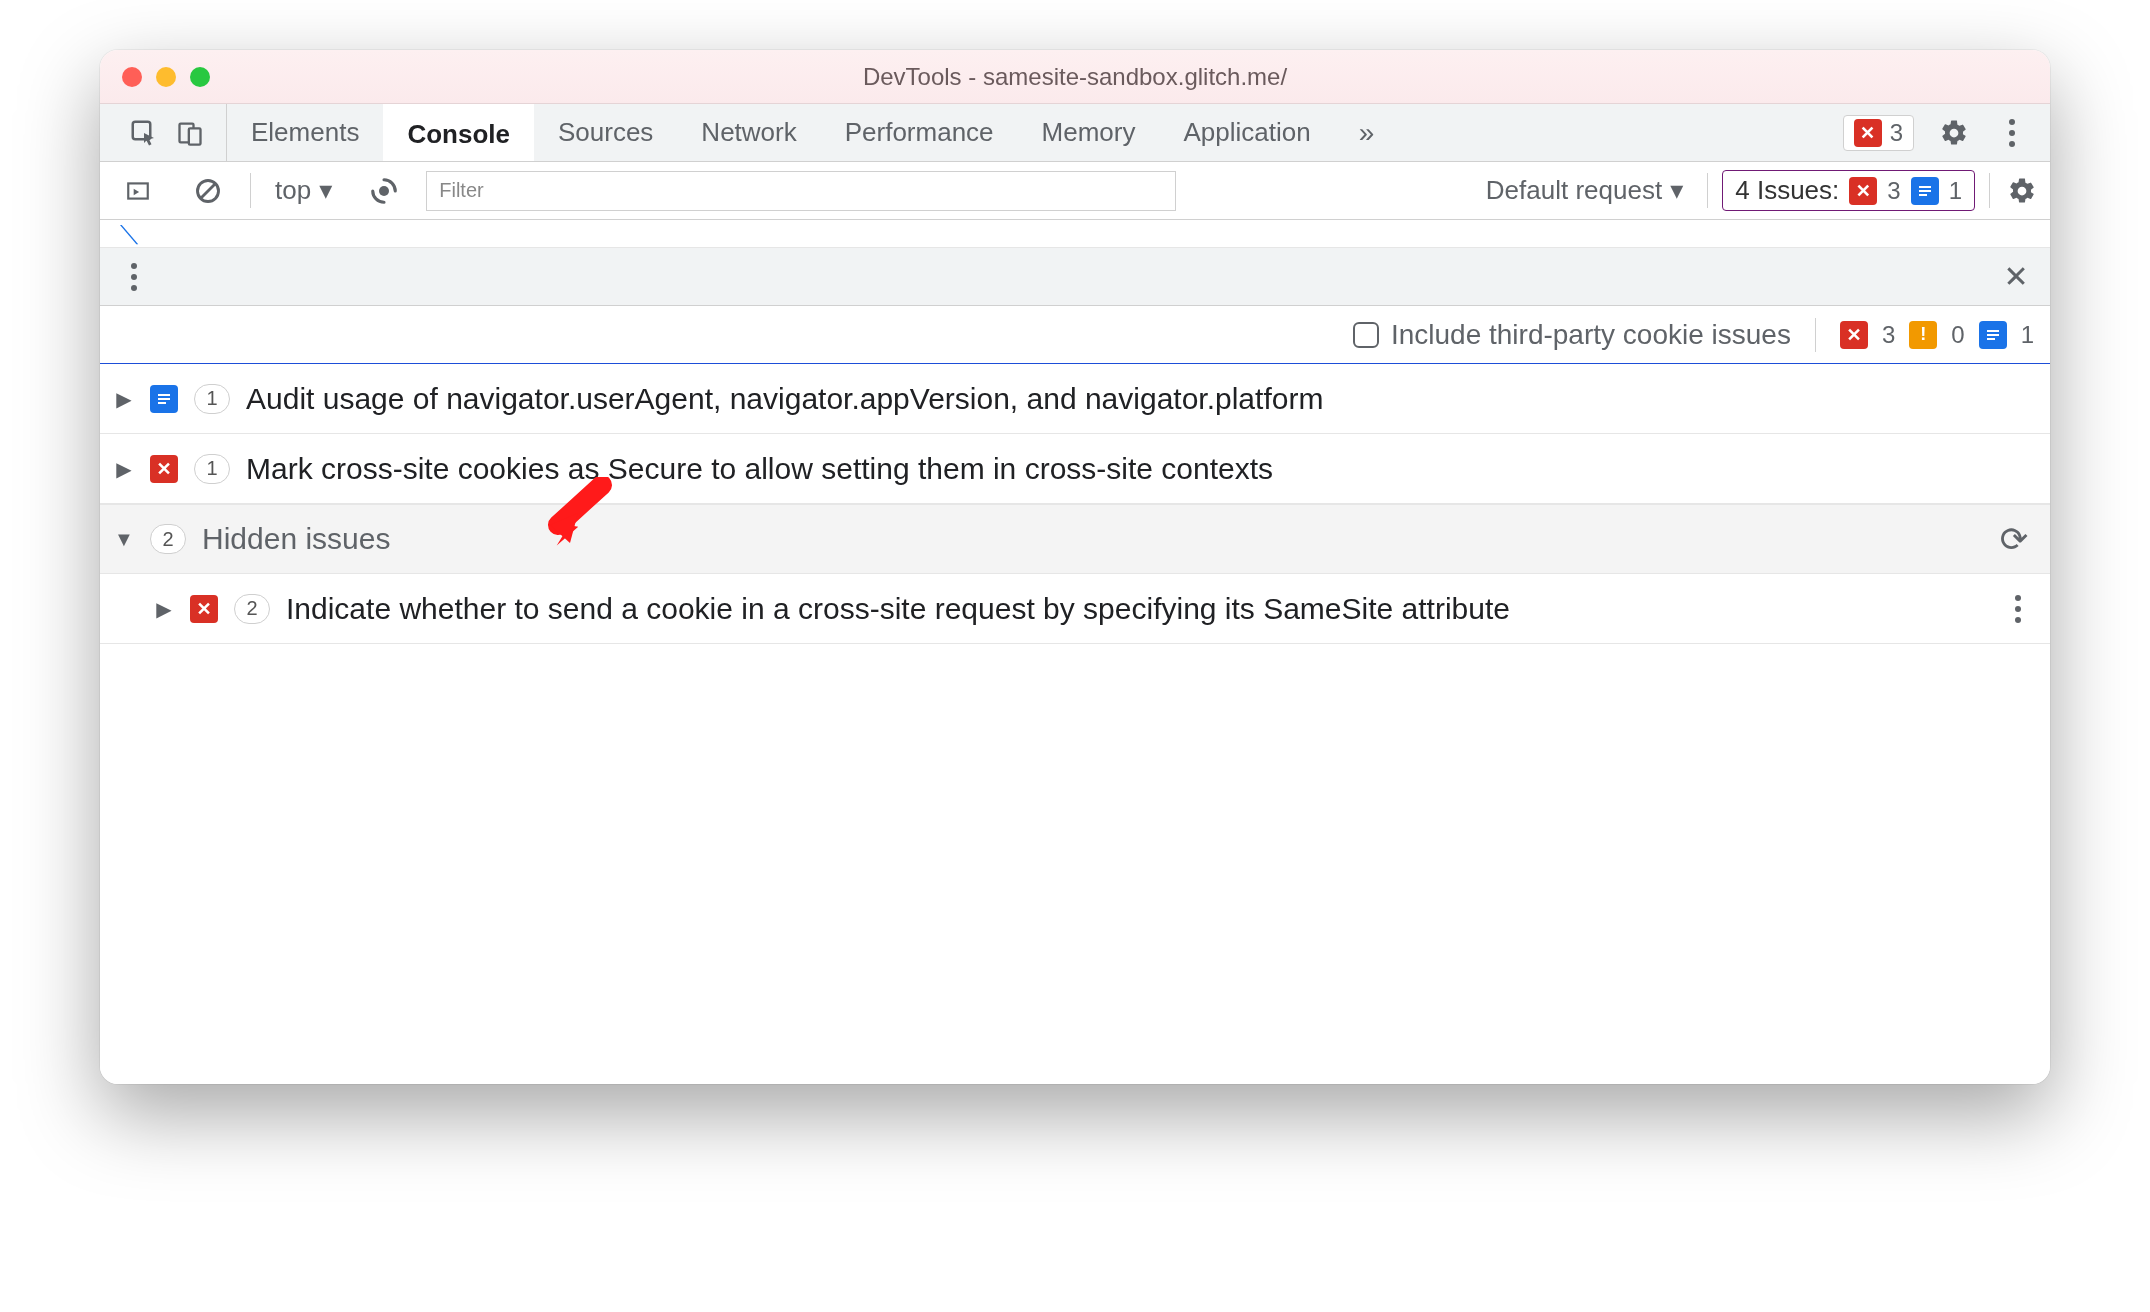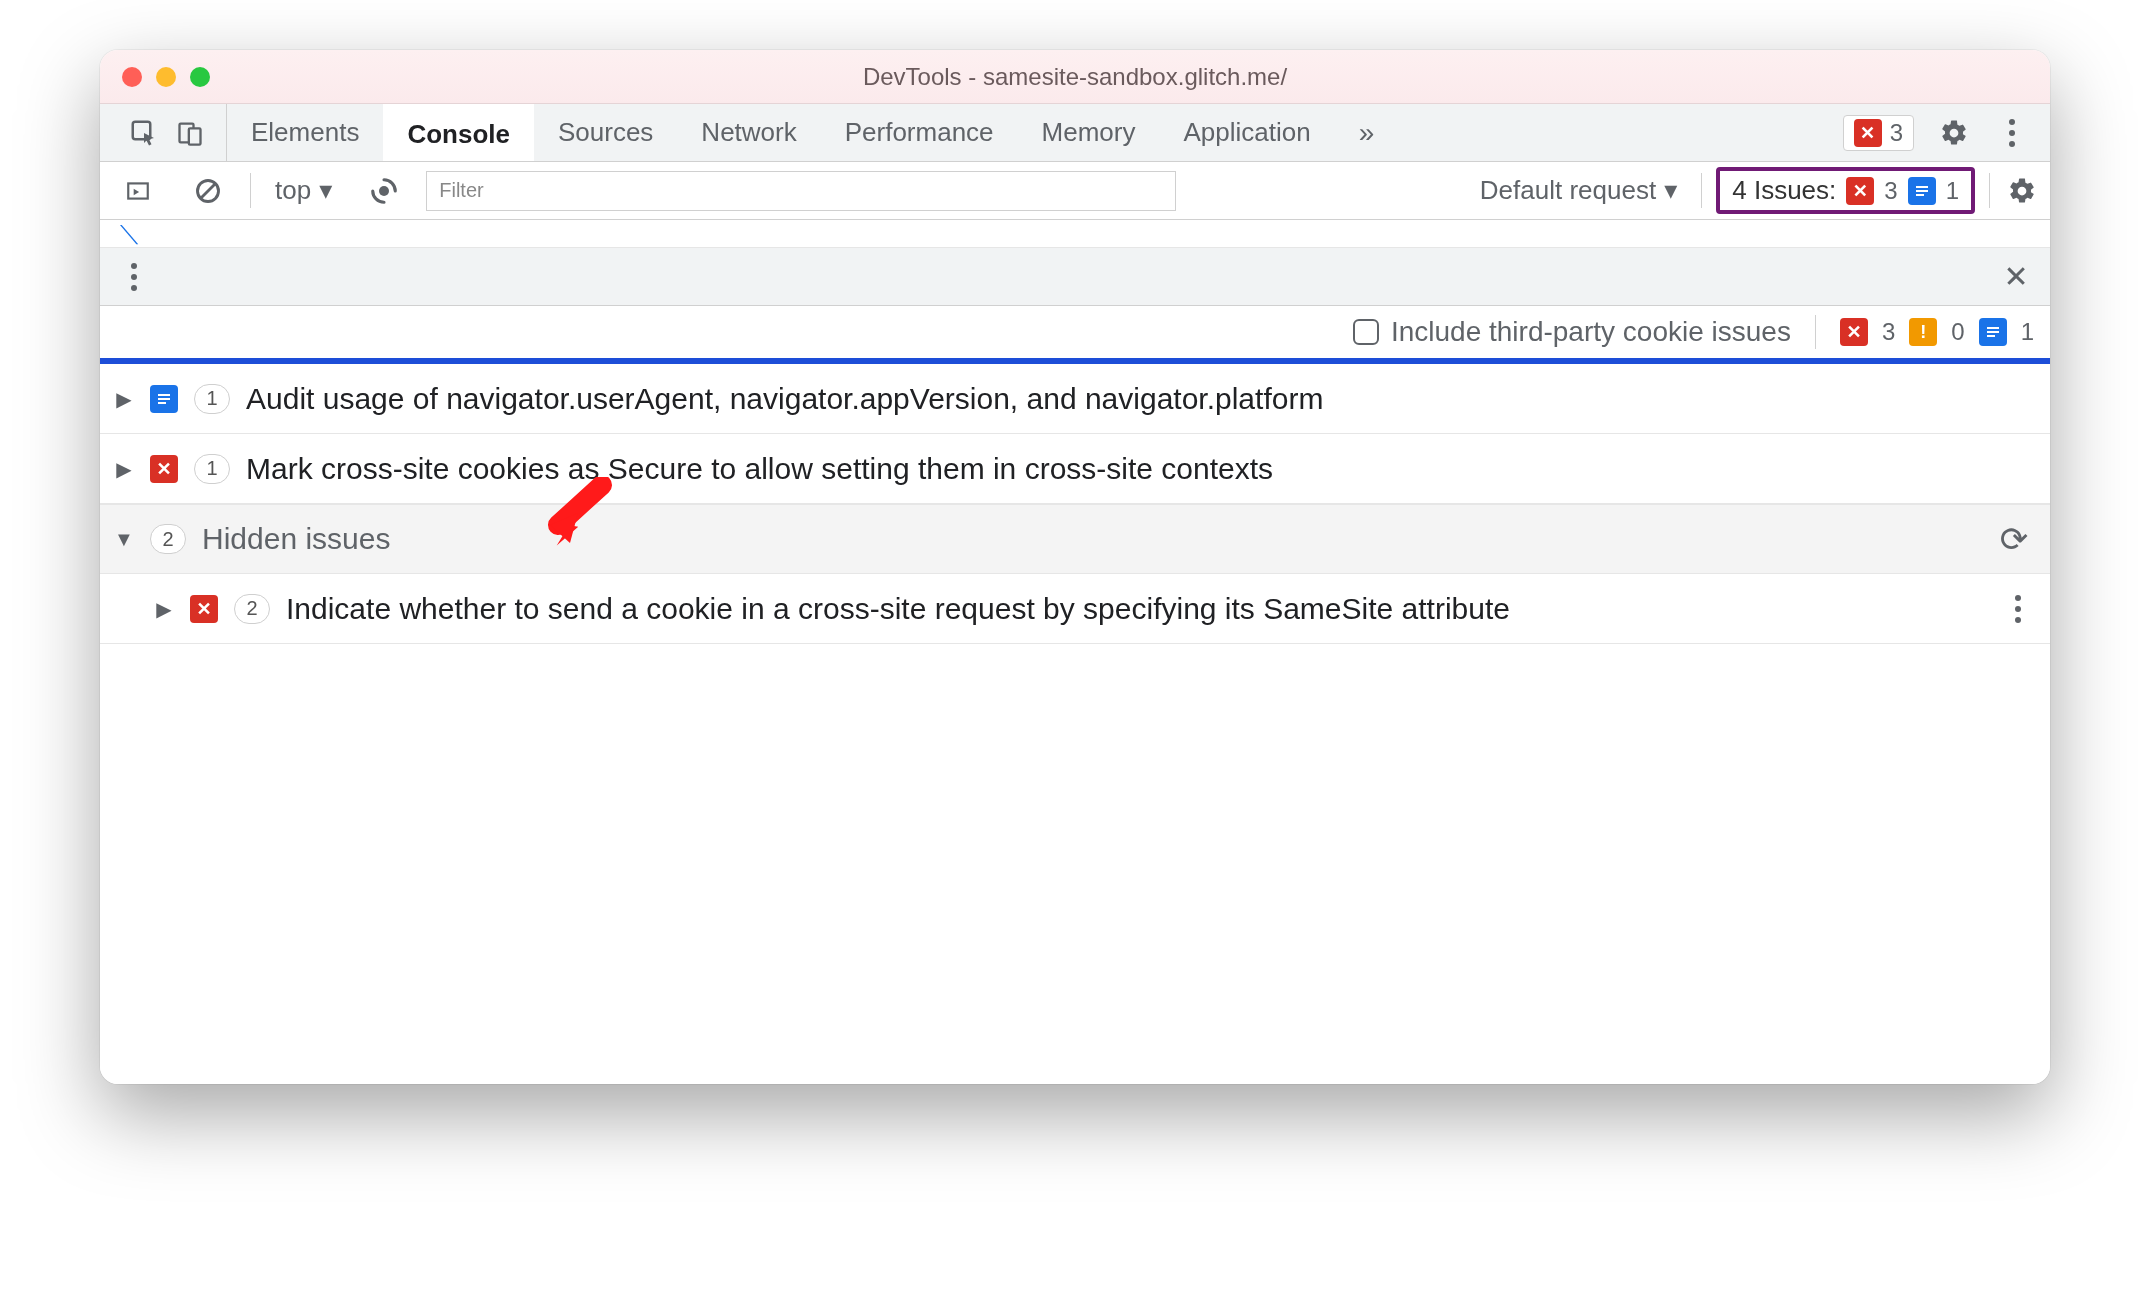--- a/index.html
+++ b/index.html
@@ -65,34 +65,34 @@
     padding: 0 10px; gap:14px;
   }
   .filterbar .seg { display:flex; align-items:center; height:100%; padding:0 10px;}
   .filterbar .divider { width:1px; background:#d0d0d0; height:60%; }
   .dropdown { display:flex; align-items:center; gap:8px; color:#5f6368; cursor:pointer; padding:0 10px;}
   .filter-input {
     flex:0 0 750px; height:40px; border:1px solid #d0d0d0; background:#fff;
     padding:0 12px; font-size:20px; color:#333;
   }
   .filter-input::placeholder{ color:#888; }
-  .issues-pill { display:flex; align-items:center; gap:10px; border:4px solid #701a75; border-radius:4px; padding:4px 12px; background:#fff;}
+  .issues-pill { display:flex; align-items:center; gap:10px; border:1px solid #701a75; border-radius:4px; padding:4px 12px; background:#fff;}
   
   .thinrow { height:28px; border-bottom:1px solid #e6e6e6; background:#fff; position:relative;}
   .thinrow .tick { position:absolute; left:20px; top:0; font-size:26px; color:#1a73e8; font-family: monospace;}
   
   .actionbar {
     display:flex; align-items:center; justify-content:space-between;
     height:58px; background:#f1f3f4; border-bottom:1px solid #d0d0d0;
     padding: 0 16px;
   }
   
   .optionsrow {
     display:flex; align-items:center; justify-content:flex-end;
-    height:58px; background:#fff; border-bottom:6px solid #1d4ed8;
+    height:58px; background:#fff; border-bottom:1px solid #1d4ed8;
     padding: 0 16px; gap:18px;
   }
   .checkbox {
     width:26px; height:26px; border:2px solid #5f6368; border-radius:6px; display:inline-block;
   }
   .opt-divider{ width:1px; height:34px; background:#d0d0d0; margin:0 6px;}
   .mini-badges{ display:flex; align-items:center; gap:14px;}
   
   .issue-row {
     display:flex; align-items:center; height:70px; background:#fff;

